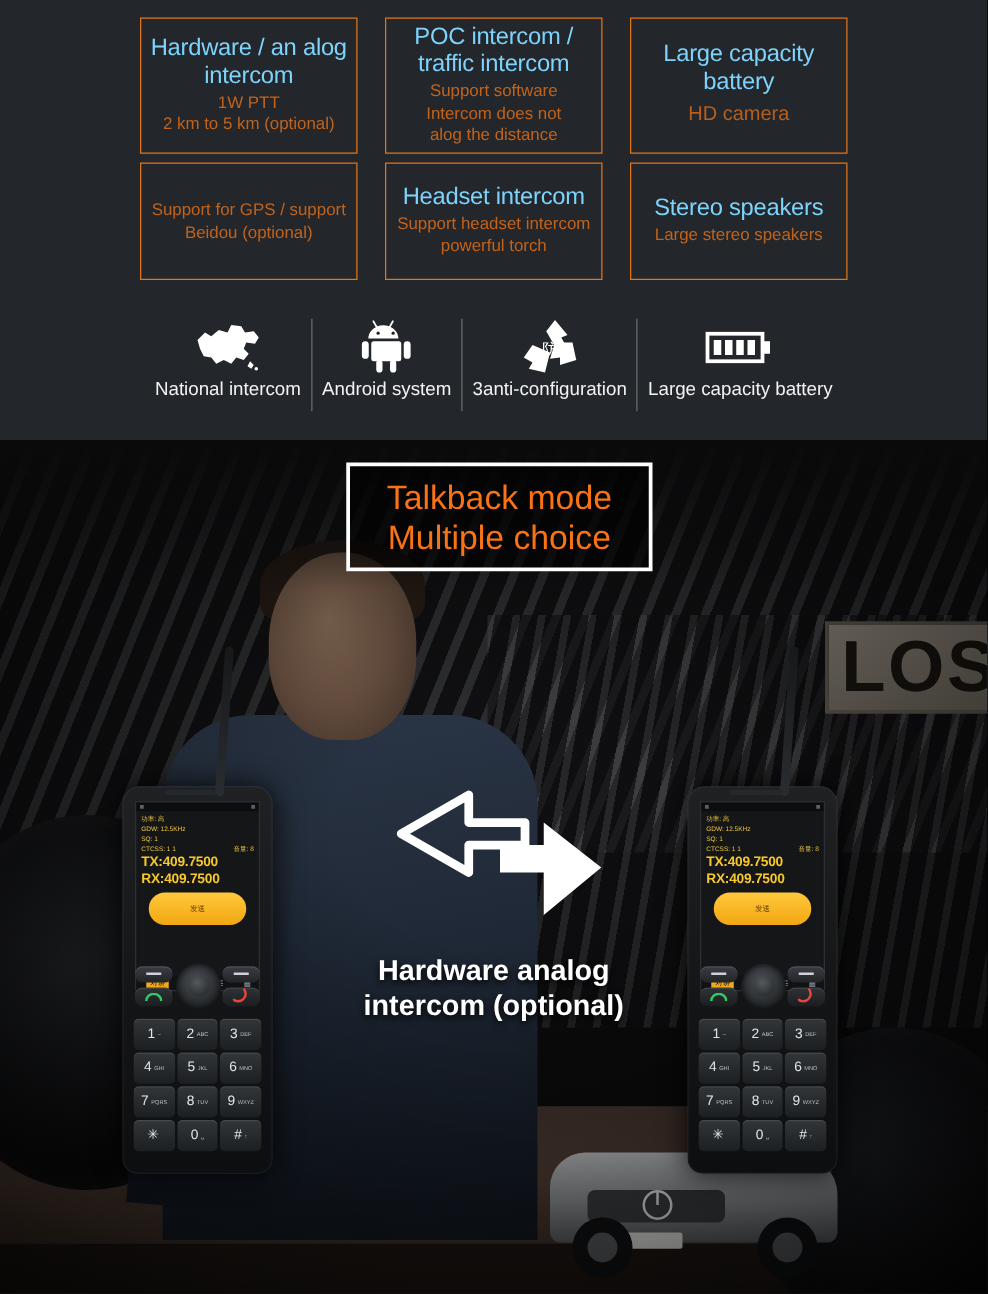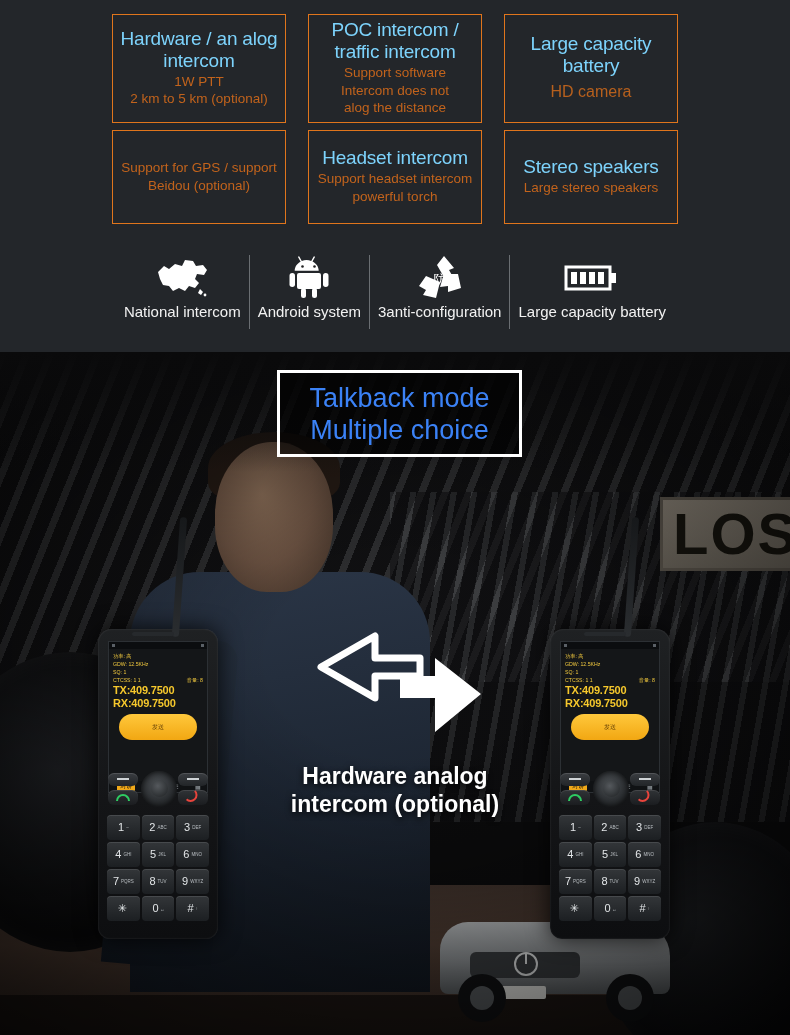--- a/index.html
+++ b/index.html
@@ -143,21 +143,21 @@
     overflow:hidden;
   }
   .sign span { color:#17150f; font-size:58px; font-weight:bold; line-height:1; padding-left:10px; letter-spacing:2px; }
 
   
   #talkback-box {
     position:absolute; left:277px; top:18px; width:245px; height:87px;
     border:3px solid #ffffff; background:rgba(0,0,0,.55);
     display:flex; flex-direction:column; align-items:center; justify-content:center;
   }
-  #talkback-box div { color:#3b82f6; font-size:27px; line-height:32px; text-align:center; }
+  #talkback-box div { color:#f97316; font-size:27px; line-height:32px; text-align:center; }
 
   #cluster-text {
     position:absolute; left:0; top:172px; width:790px; text-align:center;
   }
   #cluster-text div {
     color:#fff; font-size:23px; font-weight:bold; line-height:28px;
     text-shadow:0 2px 6px rgba(0,0,0,.9);
   }
 
   #hw-text {

